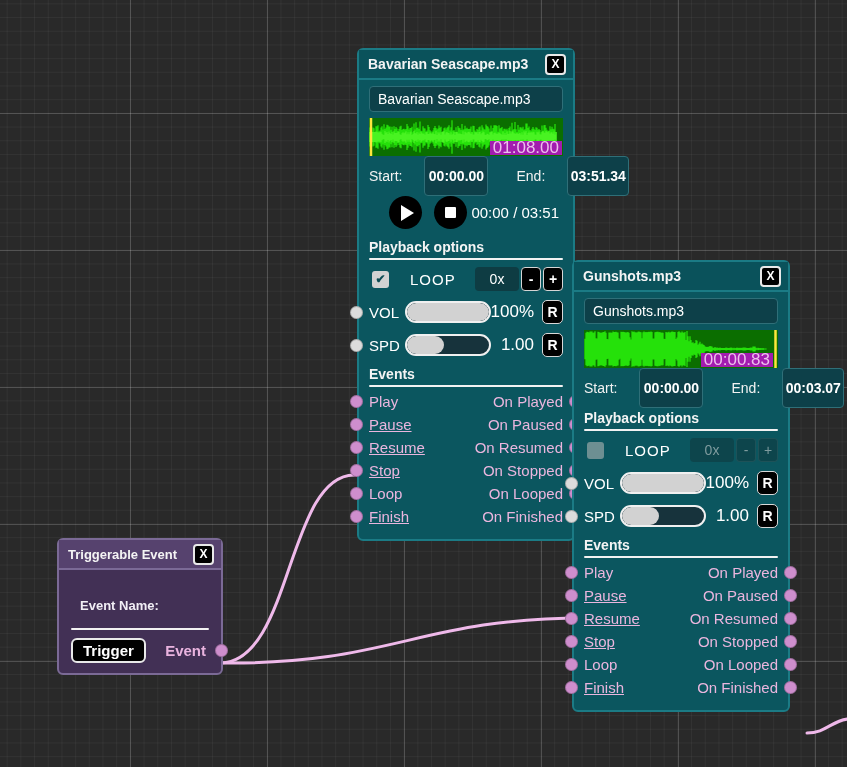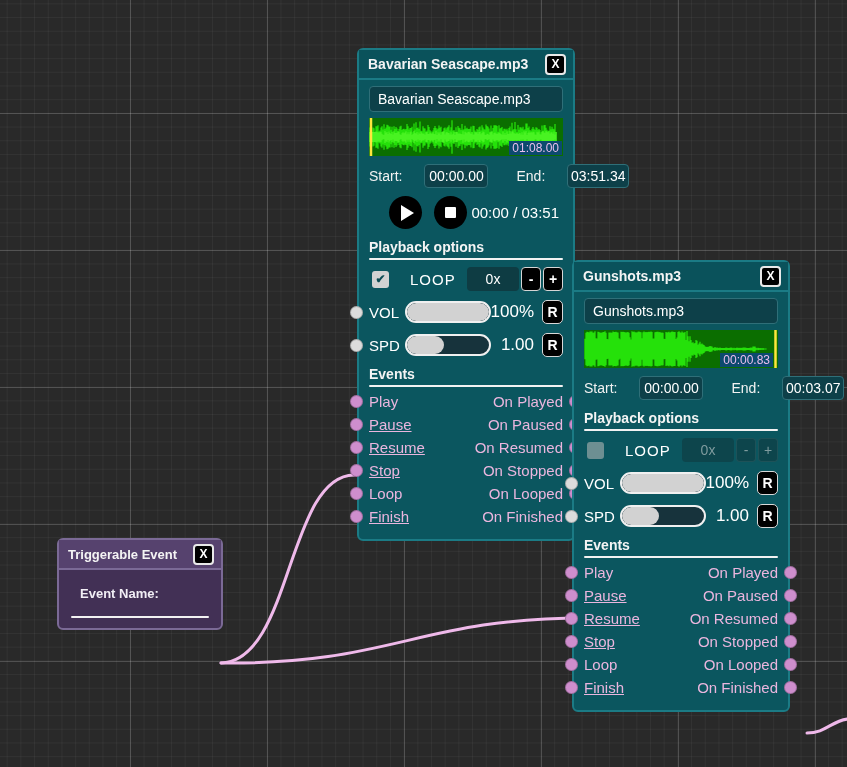--- a/index.html
+++ b/index.html
@@ -26,46 +26,46 @@
     color:#fff;font-size:12px;font-weight:700;display:flex;align-items:center;justify-content:center;cursor:default;}
 
   
   .node-audio{width:218px;background:#0b565f;border:2px solid #1b7b85;}
   .node-audio .node-header{background:#0a525b;border-bottom:2px solid #1b7b85;}
   .audio-body{padding:6px 10px 11px 10px;}
   .text-field{height:26px;background:#0d4049;border:1px solid #2f6f78;border-radius:4px;
     color:#fff;font-size:14px;display:flex;align-items:center;padding:0 8px;white-space:nowrap;overflow:hidden;}
   .waveform{position:relative;height:38px;margin-top:6px;background:#0b6e00;overflow:hidden;}
   .waveform svg{display:block;}
-  .wave-stamp{position:absolute;bottom:1px;background:#0c4a6e;color:#edbfed;font-size:12px;padding:0 3px;line-height:14px;}
+  .wave-stamp{position:absolute;bottom:1px;background:#a21caf;color:#edbfed;font-size:17px;padding:0 3px;line-height:14px;}
   .stamp-right{right:1px;} .stamp-left-of-head{right:5px;}
 
   .startend{display:flex;align-items:center;margin-top:8px;height:24px;gap:22px;}
   .se-label{color:#f2f2f2;font-size:14px;}
-  .se-input{height:24px;background:#0d4049;border:1px solid #2f6f78;border-radius:4px;color:#fff;
-    font-size:14px;display:flex;align-items:center;justify-content:center;padding:0 4px;flex:0 0 auto;}
+  .se-input{height:40px;background:#0d4049;border:1px solid #2f6f78;border-radius:4px;color:#fff;
+    font-size:14px;display:flex;align-items:center;justify-content:center;padding:0 4px;flex:0 0 auto;font-weight:bold;}
   .se-start{width:64px;} .se-end{width:62px;margin-left:auto;}
 
   .controls{display:flex;align-items:center;margin-top:8px;height:33px;}
   .circle-btn{width:33px;height:33px;border-radius:50%;background:#000;display:flex;align-items:center;justify-content:center;margin-left:12px;}
   .play-glyph{width:0;height:0;border-left:13px solid #fff;border-top:8px solid transparent;border-bottom:8px solid transparent;margin-left:3px;}
   .stop-glyph{width:11px;height:11px;background:#fff;border-radius:1px;}
   .time-display{color:#fff;font-size:15px;margin-left:auto;margin-right:4px;white-space:nowrap;}
 
   .section-h{margin-top:10px;color:#f4f4f4;font-size:14px;font-weight:700;}
   .rule{height:2px;background:#f2f2f2;margin-top:3px;border-radius:1px;}
 
   .loop-row{display:flex;align-items:center;margin-top:7px;height:24px;}
   .checkbox{width:17px;height:17px;border-radius:3px;margin-left:3px;display:flex;align-items:center;justify-content:center;
     font-size:12px;font-weight:700;color:#0b4a52;}
   .checkbox.on{background:#d2d2d2;}
   .checkbox.off{background:#6d8f92;color:transparent;}
   .loop-label{color:#fff;font-size:15px;letter-spacing:1px;margin-left:21px;}
   .loop-ctrls{display:flex;align-items:center;margin-left:auto;gap:2px;}
-  .loop-count{width:52px;height:24px;background:#0e3c43;border-radius:4px;color:#fff;font-size:14px;
+  .loop-count{width:44px;height:24px;background:#0e3c43;border-radius:4px;color:#fff;font-size:14px;
     display:flex;align-items:center;justify-content:center;}
   .mini-btn{width:20px;height:24px;background:#000;border:1px solid #d5d5d5;border-radius:4px;color:#fff;
     font-size:14px;font-weight:700;display:flex;align-items:center;justify-content:center;}
   .loop-ctrls.disabled .loop-count{background:#0d454c;color:#7f9b9e;}
   .loop-ctrls.disabled .mini-btn{background:#0d454c;border-color:rgba(255,255,255,0.07);color:#7f9b9e;font-weight:400;}
 
   .param-row{position:relative;display:flex;align-items:center;margin-top:9px;height:24px;}
   .param-label{color:#fff;font-size:15px;width:34px;}
   .slider{position:relative;width:86px;height:22px;border:2px solid #f0f0f0;border-radius:12px;background:#17333c;overflow:hidden;margin-left:2px;}
   .slider-fill{position:absolute;left:0;top:0;bottom:0;background:#d2d2d2;border-radius:9px;}
@@ -81,21 +81,21 @@
   .port{position:absolute;width:13px;height:13px;border-radius:50%;top:50%;margin-top:-6.5px;
     background:#ce8ecd;box-shadow:inset 0 0 0 1px rgba(0,0,0,0.22);}
   .port-l{left:-19px;} .port-r{right:-19px;}
   .port-value{background:#dcdcdc;}
 
   
   .node-trigger{width:166px;background:#423055;border:2px solid #7b6a96;}
   .node-trigger .node-header{background:#56426e;border-bottom:2px solid #7b6a96;}
   .node-trigger .node-title{font-size:13px;}
   .trigger-body{padding:10px 12px 10px 12px;}
-  .en-label{color:#f1eef5;font-size:13px;font-weight:700;margin-top:6px;margin-left:9px;}
+  .en-label{color:#f1eef5;font-size:13px;font-weight:700;margin-top:18px;margin-left:9px;}
   .en-input{height:24px;background:#2c1f3e;border:1px solid #6b5c85;border-radius:3px;color:#fff;font-size:14px;
     display:flex;align-items:center;padding:0 8px;margin-top:8px;margin-left:9px;width:122px;}
   .trigger-rule{height:2px;background:#f2f2f2;margin-top:15px;border-radius:1px;}
   .trigger-row{position:relative;display:flex;align-items:center;margin-top:7px;height:26px;}
   .trigger-btn{height:25px;background:#000;border:2px solid #e9e9e9;border-radius:6px;color:#fff;
     font-size:15px;font-weight:700;display:flex;align-items:center;justify-content:center;padding:0 10px;}
   .event-out-label{color:#e9b3df;font-size:15px;font-weight:700;margin-left:auto;margin-right:3px;}
 </style>
 </head>
 <body>
@@ -321,16 +321,21 @@
   </div>
 
   <div class="node node-trigger" style="left:57px;top:538px;">
     <div class="node-header">
       <span class="node-title">Triggerable Event</span>
       <div class="close-btn">X</div>
     </div>
     <div class="trigger-body">
       <div class="en-label">Event Name:</div>
       <div class="trigger-rule"></div>
+      <div class="trigger-row">
+        <div class="trigger-btn">Trigger</div>
+        <span class="event-out-label">Event</span>
+        <span class="port port-r"></span>
+      </div>
     </div>
   </div>
 
 </div>
 
 </body></html>

